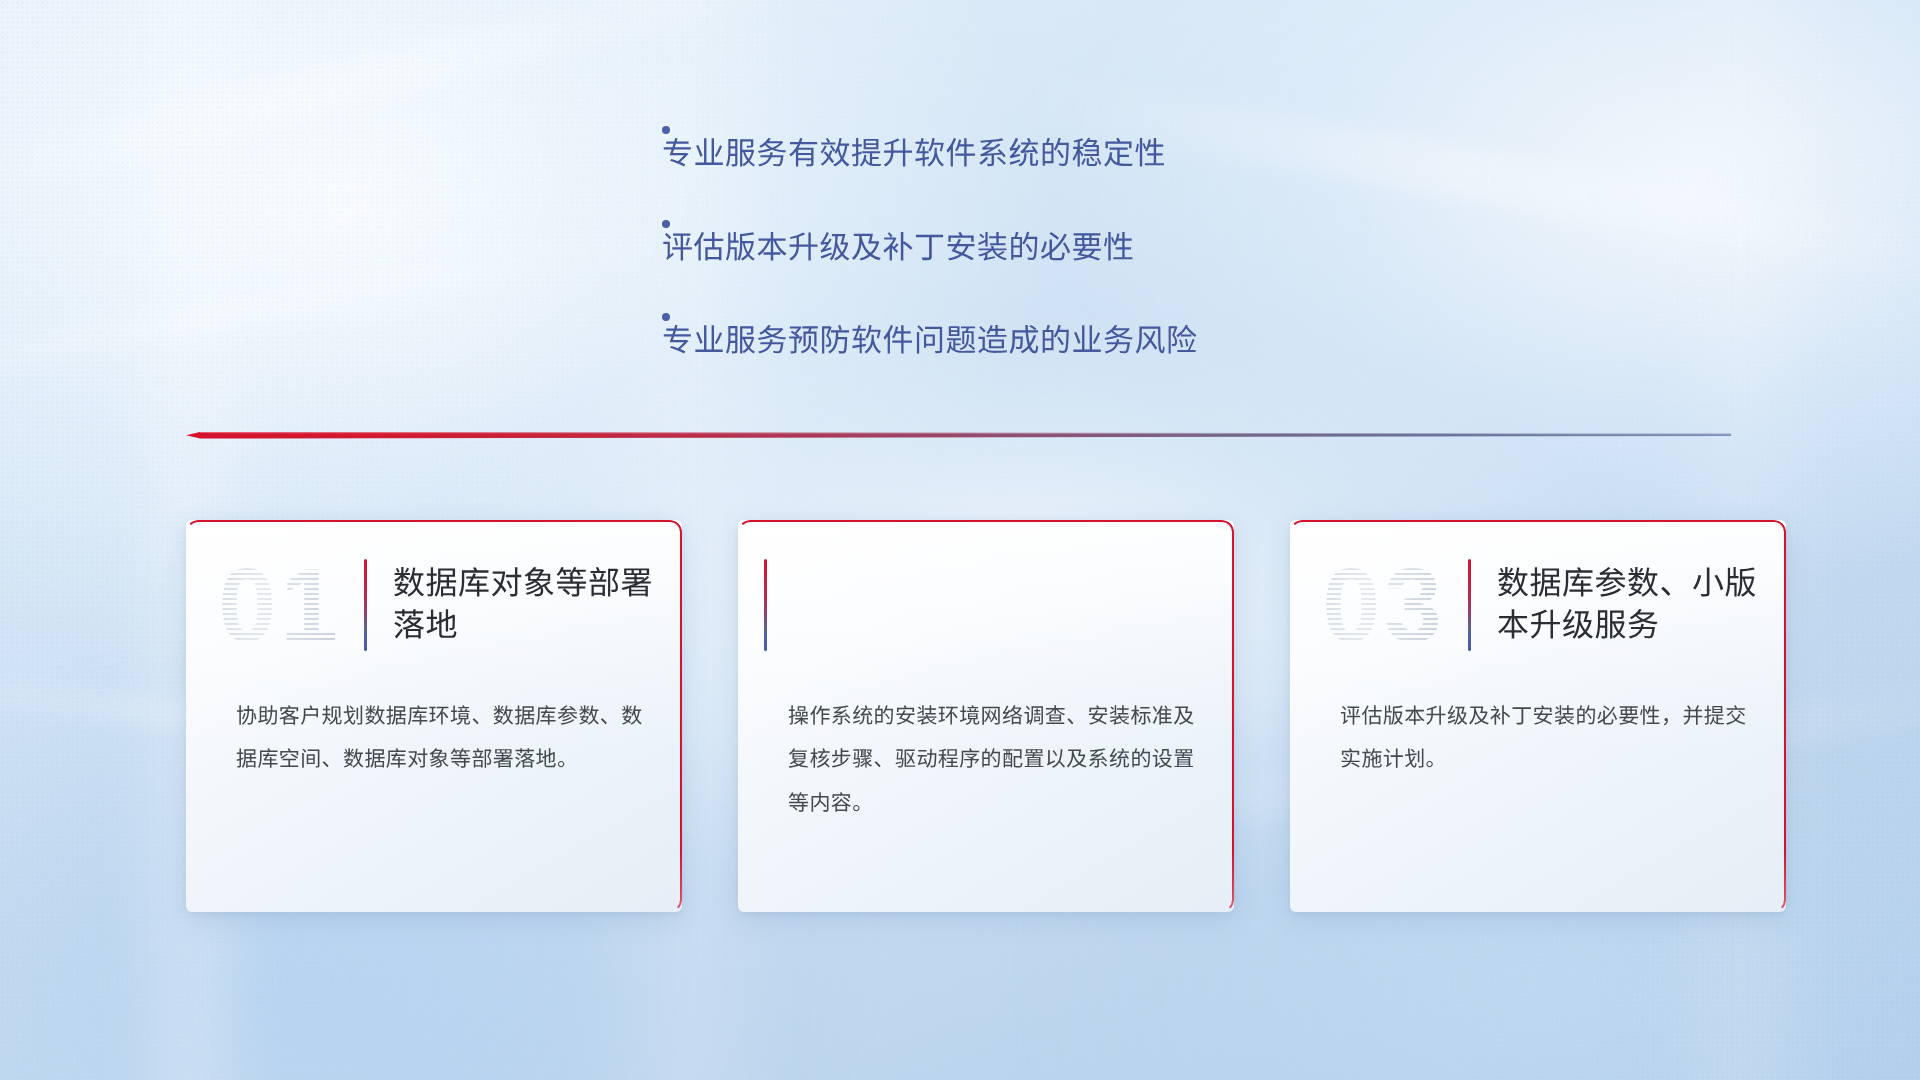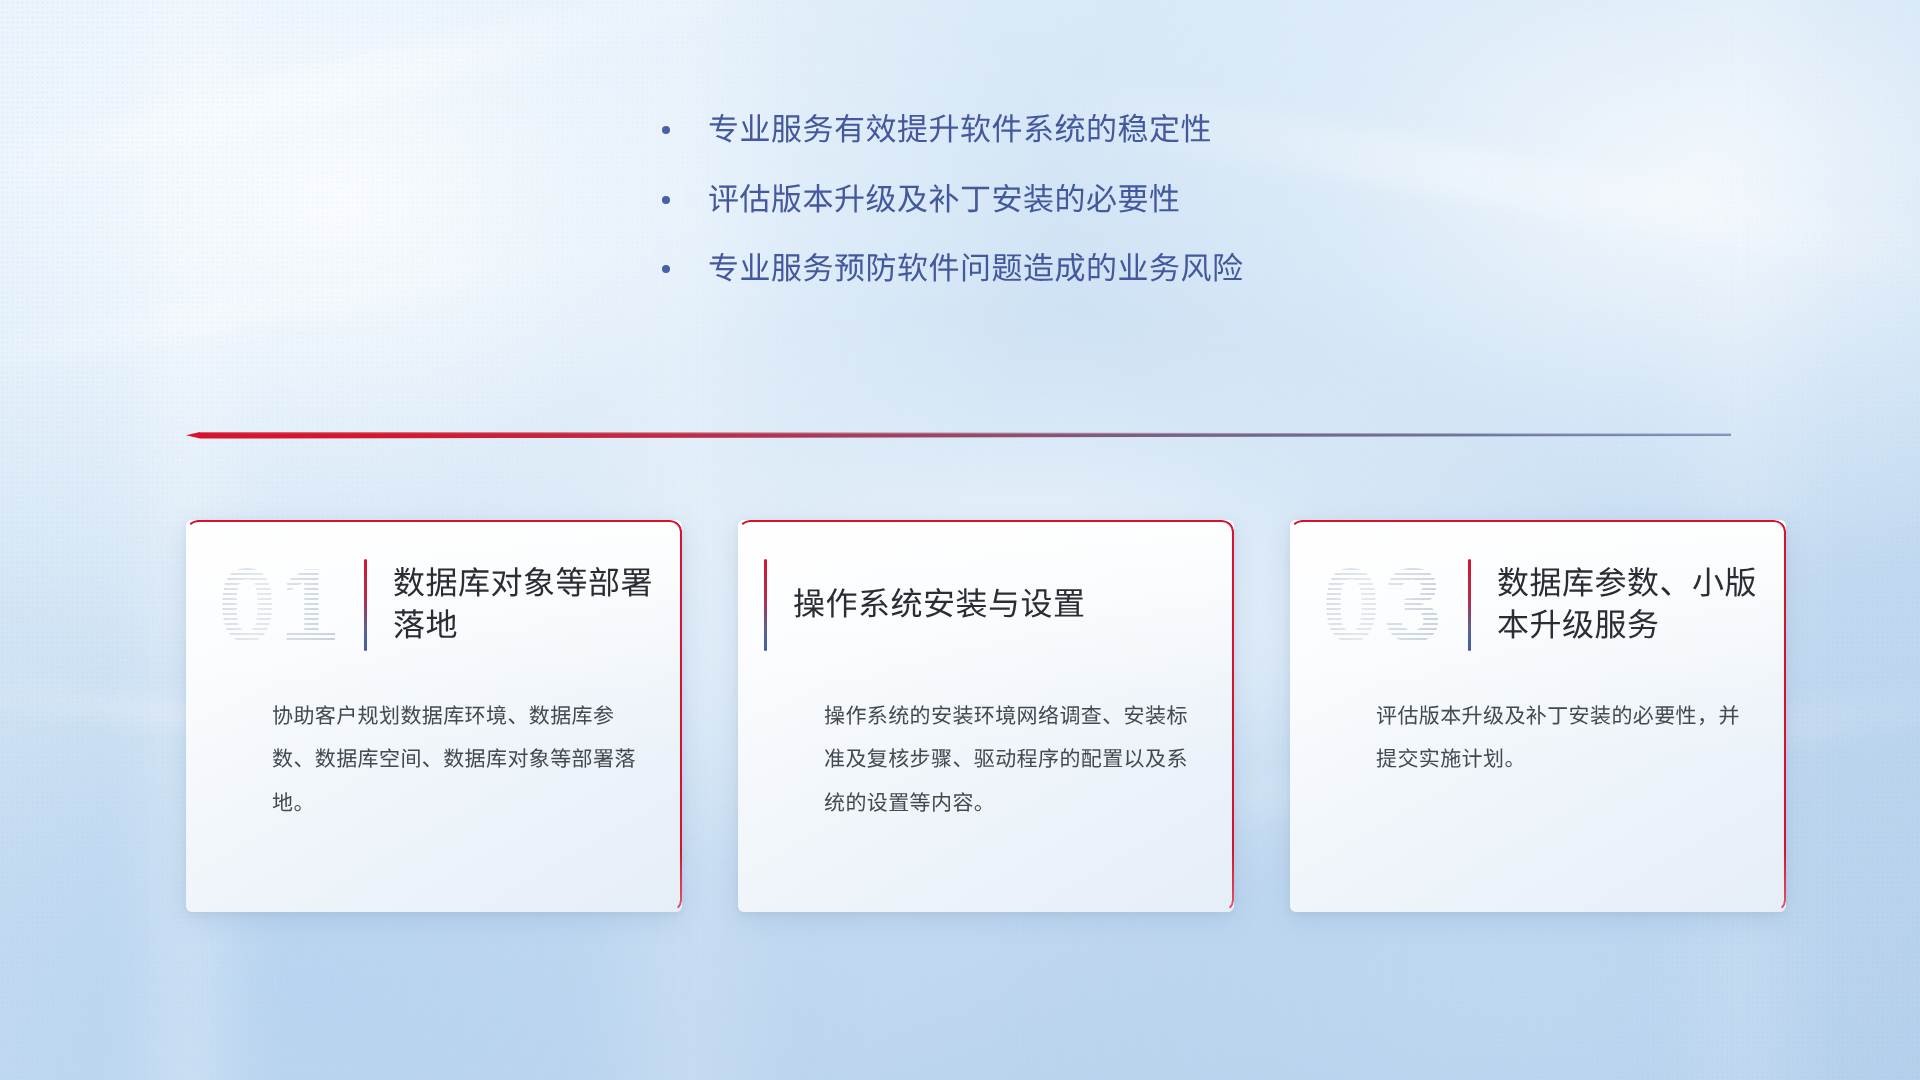--- a/index.html
+++ b/index.html
@@ -79,20 +79,21 @@
   
   .bullets {
     position:absolute;
     left:662px; top:110px;
     width:760px;
   }
   .bullet-row {
     display:flex; align-items:flex-start;
     margin-bottom:30px;
     white-space:nowrap;
+    flex-direction:column;
   }
   .bullet-row:last-child { margin-bottom:0; }
   .bullet-dot {
     width:8px; height:8px; border-radius:50%;
     background:#4a5fa5;
     margin-top:16px; margin-right:38px; flex:0 0 auto;
   }
   .bullet-text {
     font-size:31px;
     line-height:1.28;
@@ -180,26 +181,25 @@
   }
   .card-title {
     font-size:32px;
     line-height:1.30;
     color:#2a2d33;
     font-weight:400;
     letter-spacing:.5px;
   }
   .card-body {
     position:relative;
-    padding:4px 34px 0 38px;
+    padding:4px 34px 0 50px;
     font-size:21px;
     line-height:2.06;
     color:#444950;
     letter-spacing:.4px;
-    margin-left:48px;
   }
 </style>
 </head>
 <body>
 
 <div class="bg">
   <div class="bg-base"></div>
   <div class="bloom-a"></div>
   <div class="bloom-b"></div>
   <div class="bloom-c"></div>
@@ -260,21 +260,20 @@
       <div class="card-title">数据库对象等部署落地</div>
     </div>
     <div class="card-body">协助客户规划数据库环境、数据库参数、数据库空间、数据库对象等部署落地。</div>
   </div>
 
   <div class="card">
     <div class="card-gloss"></div>
     <div class="card-accent"></div>
     <div class="card-head">
       <div class="num-sep"></div>
-      <div class="card-title">操作系统安装与设置</div>
     </div>
     <div class="card-body">操作系统的安装环境网络调查、安装标准及复核步骤、驱动程序的配置以及系统的设置等内容。</div>
   </div>
 
   <div class="card">
     <div class="card-gloss"></div>
     <div class="card-accent"></div>
     <div class="card-head">
       <div class="ghost-num">03</div>
       <div class="num-sep"></div>

